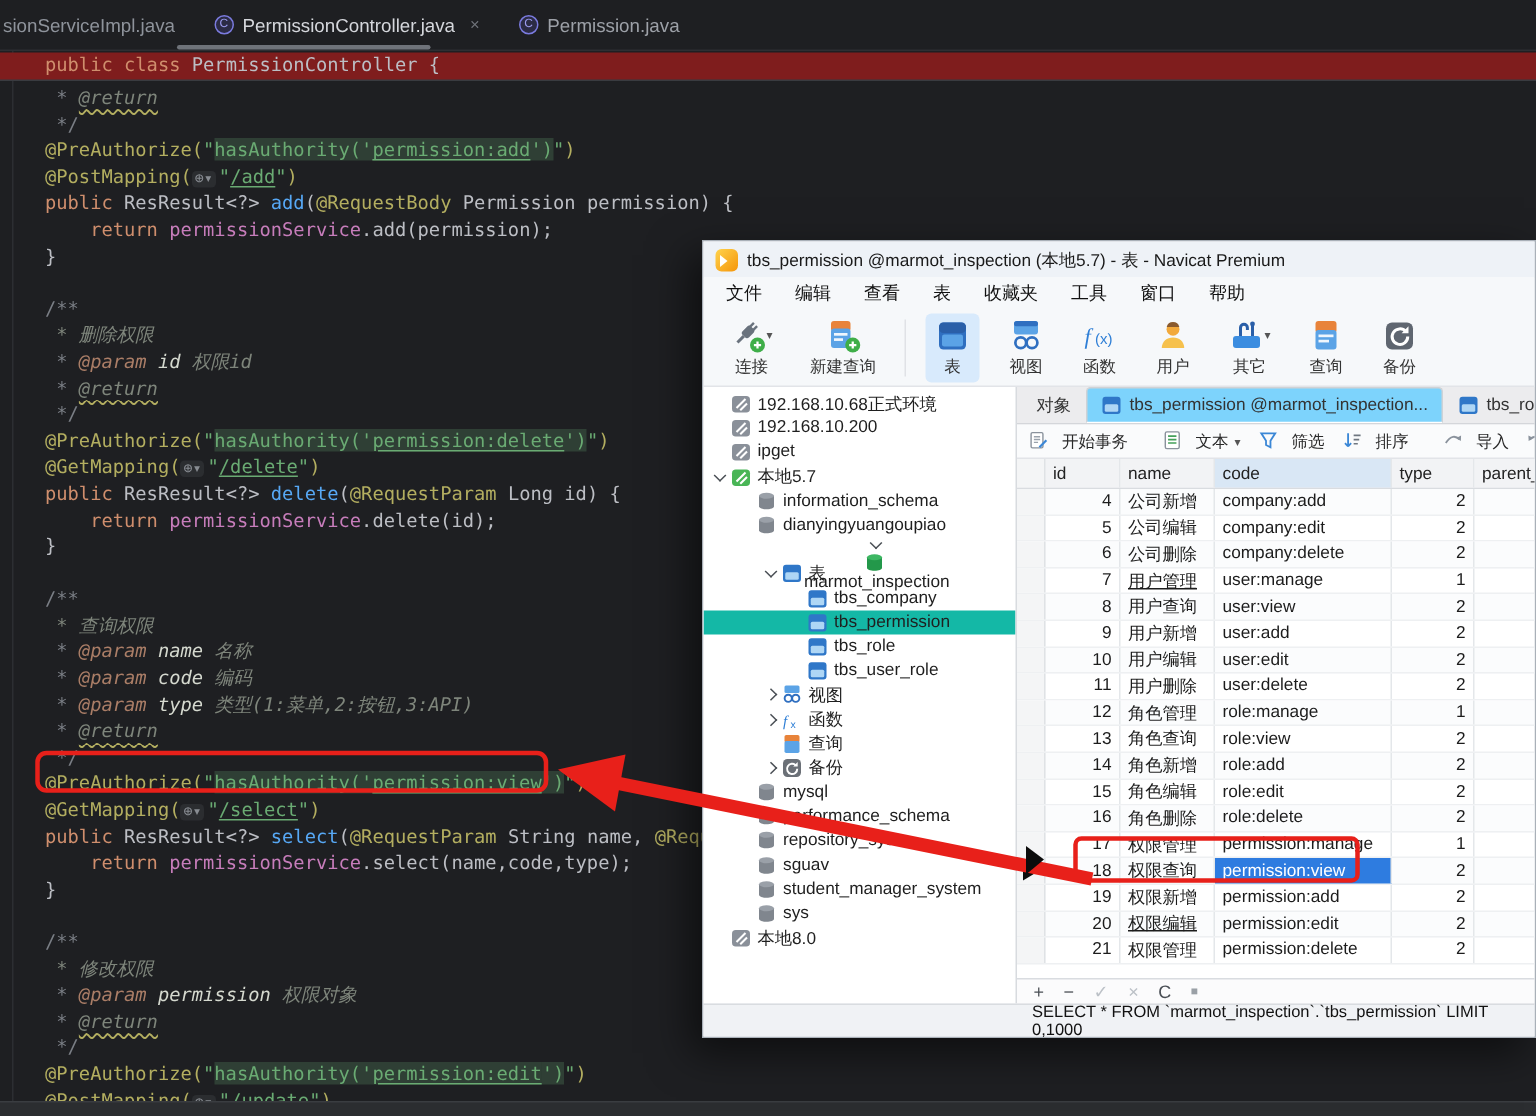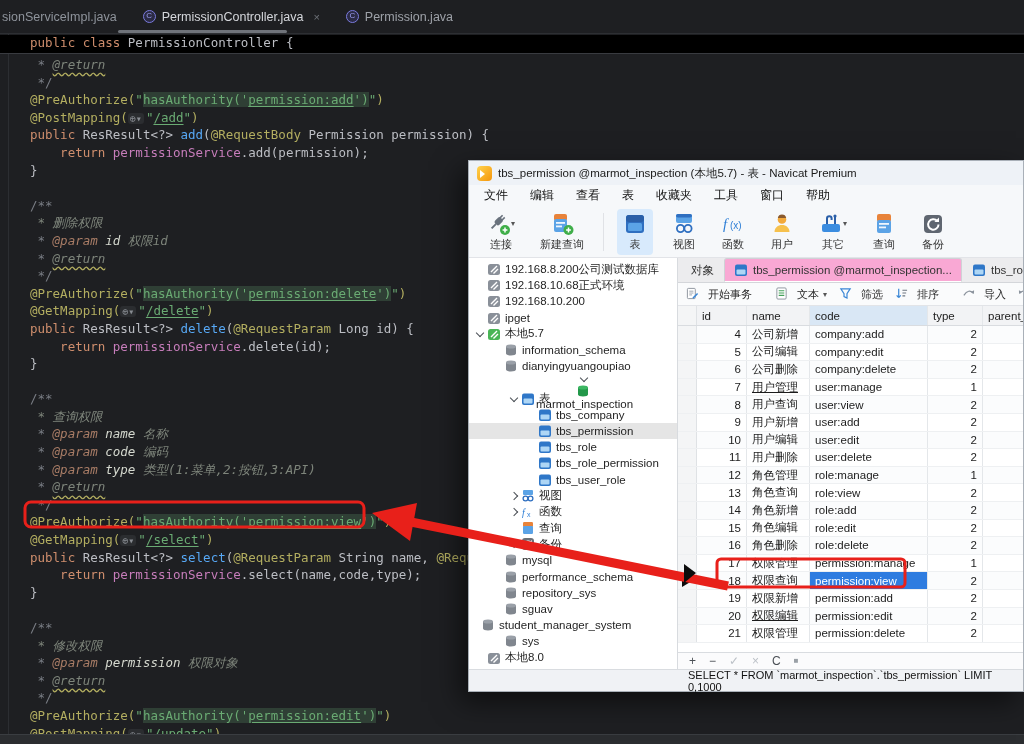--- a/index.html
+++ b/index.html
@@ -8,21 +8,21 @@
 
   
   .tabbar{position:absolute;left:0;top:0;width:100%;height:34px;border-bottom:1px solid #2d2f33;display:flex;align-items:center;color:#9da1a8;font-size:12.5px}
   .itab{display:flex;align-items:center;gap:6px;padding:0 13px;height:100%}
   .itab.active{color:#d5d7dc}
   .itab:first-child{padding-left:2px;color:#8e939b}
   .cic{width:13px;height:13px;border-radius:50%;border:1.5px solid #7b7bdf;color:#9c9cf0;font-size:8px;line-height:10px;text-align:center;display:inline-block;background:#2b2b45}
   .tabx{color:#6f737a;font-size:11px;margin-left:4px}
   .tab-underline{position:absolute;left:118px;top:30px;width:169px;height:3px;background:#6f737a;border-radius:2px}
   .gutline{position:absolute;left:8px;top:34px;bottom:0;width:1px;background:#2c2e32}
-  .sticky{position:absolute;left:0;top:35px;width:100%;height:19px;line-height:18px;border-bottom:1px solid #393b40;background:#000000;padding-left:30px;white-space:pre;font:12.5px "DejaVu Sans Mono",monospace;color:#bcbec4}
+  .sticky{position:absolute;left:0;top:35px;width:100%;height:19px;line-height:18px;border-bottom:1px solid #393b40;background:#7f1d1d;padding-left:30px;white-space:pre;font:12.5px "DejaVu Sans Mono",monospace;color:#bcbec4}
   .code{position:absolute;left:0;top:56px;width:100%;padding-left:30px;white-space:pre;font:12.5px/17.6px "DejaVu Sans Mono",monospace;color:#bcbec4}
   .cl{height:17.6px}
   .k{color:#cf8e6d}.t{color:#bcbec4}.ann{color:#b3ae60}.str{color:#6aab73}
   .shl{color:#6aab73;background:rgba(90,140,100,.30)}
   .lnk{color:#6aab73;text-decoration:underline;text-underline-offset:2px}
   .shl.lnk{background:rgba(90,140,100,.30)}
   .meth{color:#57a8f5}.fld{color:#c77dbb}
   .cmt{color:#7a7e85}.dt{color:#ab7e67;font-style:italic}.dn{color:#d5d9cf;font-style:italic}.dd{color:#7e857b;font-style:italic}
   .sq{color:#7e857b;font-style:italic;text-decoration:underline;text-decoration-style:wavy;text-decoration-color:#b3ae60;text-underline-offset:3px}
   .inlay{color:#888c92;font-size:10px;background:#2b2d30;border-radius:3px;padding:0 2px;margin-right:2px}
@@ -37,31 +37,31 @@
   .nv-menu span{padding:0 11px}
   .nv-tools{height:52px;background:#f6f8fa;border-bottom:1px solid #e2e4e8;display:flex;align-items:center;padding:0 12px;gap:13px;flex:0 0 auto}
   .titem{display:flex;flex-direction:column;align-items:center;gap:1px;font-size:11px;color:#333;padding:3px 6px;border-radius:4px}
   .titem.active{background:#d8eafc}
   .titem .ic svg{width:24px;height:24px;display:block}
   .tdrop{font-size:8px;color:#555}
   .vsep{width:1px;height:38px;background:#e0e2e6}
   .nv-main{flex:1;display:flex;min-height:0}
   .nv-tree{width:209px;border-right:1px solid #d8dbdf;overflow:hidden;padding-top:3px;background:#fff;flex:0 0 auto}
   .trow{height:16.2px;display:flex;align-items:center;font-size:11.5px;color:#1f1f1f;white-space:nowrap}
-  .trow.sel{background:#e5e5e5}
+  .trow.sel{background:#14b8a6}
   .chev{width:10px;height:10px;position:relative;flex:0 0 10px;margin-right:1px}
   .chev.down:after,.chev.right:after{content:"";position:absolute;left:2px;top:1px;width:5px;height:5px;border-right:1.4px solid #4a4f55;border-bottom:1.4px solid #4a4f55}
   .chev.down:after{transform:rotate(45deg)}
   .chev.right:after{transform:rotate(-45deg);top:2px}
   .tic{width:14px;height:14px;margin:0 4px 0 1px;flex:0 0 auto}
   .tic svg{width:14px;height:14px;display:block}
   .nv-right{flex:1;display:flex;flex-direction:column;min-width:0}
   .objtabs{height:25px;background:#ececee;display:flex;align-items:flex-end;border-bottom:1px solid #d4d6da;font-size:11.5px;padding-left:3px;flex:0 0 auto;overflow:hidden;white-space:nowrap}
   .otab{height:24px;display:flex;align-items:center;padding:0 9px;gap:5px;color:#333;border:1px solid transparent;flex:0 0 auto}
-  .otab.active{background:#f9a8d4;border:1px solid #cfd2d6;border-bottom-color:#fff;border-radius:3px 3px 0 0}
+  .otab.active{background:#7dd3fc;border:1px solid #cfd2d6;border-bottom-color:#fff;border-radius:3px 3px 0 0}
   .otab .tic{margin:0}
   .gridbar{height:23px;background:#fafbfc;border-bottom:1px solid #e2e4e8;display:flex;align-items:center;font-size:11px;color:#2a2a2a;padding:0 7px;gap:11px;white-space:nowrap;overflow:hidden;flex:0 0 auto}
   .gbitem{display:flex;align-items:center;gap:4px}
   .gbitem svg{width:13px;height:13px;display:block}
   .vsep2{width:1px;height:15px;background:#dcdfe3}
   .grid{flex:1;overflow:hidden;background:#fff;font-size:11.5px;color:#1c1c1c}
   .ghead{display:flex;height:20px;background:#f2f3f5;border-bottom:1px solid #d9dce0;color:#222}
   .ghead .gcell{background:#f2f3f5}
   .ghead .gcell.hlcol{background:#d9e7f5}
   .gcell{border-right:1px solid #e4e7ea;padding:0 5px;display:flex;align-items:center;overflow:hidden;flex:0 0 auto;height:100%}
@@ -248,50 +248,40 @@
     <div class="nv-main">
       <div class="nv-tree" id="nv-tree">
           <div class="trow" style="padding-left: 6px;">
             <span class="chev"></span>
             <span class="tic">
               <svg viewBox="0 0 14 14">
                 <rect x="1" y="2" width="12" height="11" rx="2.5" fill="#8a9099"></rect>
                 <path d="M4 10 L10 4 M6.5 11.5 L11 7" stroke="#fff" stroke-width="1.4" fill="none"></path>
               </svg>
             </span>
-            <span>192.168.8.200公司测试数据库</span>
+            <span>192.168.10.68正式环境</span>
           </div>
           <div class="trow" style="padding-left: 6px;">
             <span class="chev"></span>
             <span class="tic">
               <svg viewBox="0 0 14 14">
                 <rect x="1" y="2" width="12" height="11" rx="2.5" fill="#8a9099"></rect>
                 <path d="M4 10 L10 4 M6.5 11.5 L11 7" stroke="#fff" stroke-width="1.4" fill="none"></path>
               </svg>
             </span>
-            <span>192.168.10.68正式环境</span>
+            <span>192.168.10.200</span>
           </div>
           <div class="trow" style="padding-left: 6px;">
             <span class="chev"></span>
             <span class="tic">
               <svg viewBox="0 0 14 14">
                 <rect x="1" y="2" width="12" height="11" rx="2.5" fill="#8a9099"></rect>
                 <path d="M4 10 L10 4 M6.5 11.5 L11 7" stroke="#fff" stroke-width="1.4" fill="none"></path>
               </svg>
             </span>
-            <span>192.168.10.200</span>
-          </div>
-          <div class="trow" style="padding-left: 6px;">
-            <span class="chev"></span>
-            <span class="tic">
-              <svg viewBox="0 0 14 14">
-                <rect x="1" y="2" width="12" height="11" rx="2.5" fill="#8a9099"></rect>
-                <path d="M4 10 L10 4 M6.5 11.5 L11 7" stroke="#fff" stroke-width="1.4" fill="none"></path>
-              </svg>
-            </span>
             <span>ipget</span>
           </div>
           <div class="trow" style="padding-left: 6px; text-align: right;">
             <span class="chev down"></span>
             <span class="tic">
               <svg viewBox="0 0 14 14">
                 <rect x="1" y="2" width="12" height="11" rx="2.5" fill="#49b556"></rect>
                 <path d="M4 10 L10 4 M6.5 11.5 L11 7" stroke="#fff" stroke-width="1.4" fill="none"></path>
               </svg>
             </span>
@@ -359,30 +349,20 @@
           </div>
           <div class="trow" style="padding-left: 57px;">
             <span class="chev"></span>
             <span class="tic">
               <svg viewBox="0 0 14 14">
                 <rect x="1" y="1.5" width="12" height="11.5" rx="2" fill="#2f77c8"></rect>
                 <rect x="2.5" y="6.5" width="9" height="5" rx="1" fill="#aed6f5"></rect>
               </svg>
             </span>
             <span>tbs_role</span>
-          </div>
-          <div class="trow" style="padding-left: 57px;">
-            <span class="chev"></span>
-            <span class="tic">
-              <svg viewBox="0 0 14 14">
-                <rect x="1" y="1.5" width="12" height="11.5" rx="2" fill="#2f77c8"></rect>
-                <rect x="2.5" y="6.5" width="9" height="5" rx="1" fill="#aed6f5"></rect>
-              </svg>
-            </span>
-            <span>tbs_role_permission</span>
           </div>
           <div class="trow" style="padding-left: 57px;">
             <span class="chev"></span>
             <span class="tic">
               <svg viewBox="0 0 14 14">
                 <rect x="1" y="1.5" width="12" height="11.5" rx="2" fill="#2f77c8"></rect>
                 <rect x="2.5" y="6.5" width="9" height="5" rx="1" fill="#aed6f5"></rect>
               </svg>
             </span>
             <span>tbs_user_role</span>
@@ -463,21 +443,21 @@
           <div class="trow" style="padding-left: 23px;">
             <span class="chev"></span>
             <span class="tic">
               <svg viewBox="0 0 14 14">
                 <path d="M2 3.5v7c0 1.2 2.2 2 5 2s5-.8 5-2v-7" fill="#80868e"></path>
                 <ellipse cx="7" cy="3.5" rx="5" ry="2" fill="#9aa0a8"></ellipse>
               </svg>
             </span>
             <span>sguav</span>
           </div>
-          <div class="trow" style=" align-items: center;">
+          <div class="trow" style="padding-left: 23px; align-items: center;">
             <span class="chev"></span>
             <span class="tic">
               <svg viewBox="0 0 14 14">
                 <path d="M2 3.5v7c0 1.2 2.2 2 5 2s5-.8 5-2v-7" fill="#80868e"></path>
                 <ellipse cx="7" cy="3.5" rx="5" ry="2" fill="#9aa0a8"></ellipse>
               </svg>
             </span>
             <span>student_manager_system</span>
           </div>
           <div class="trow" style="padding-left: 23px;">

